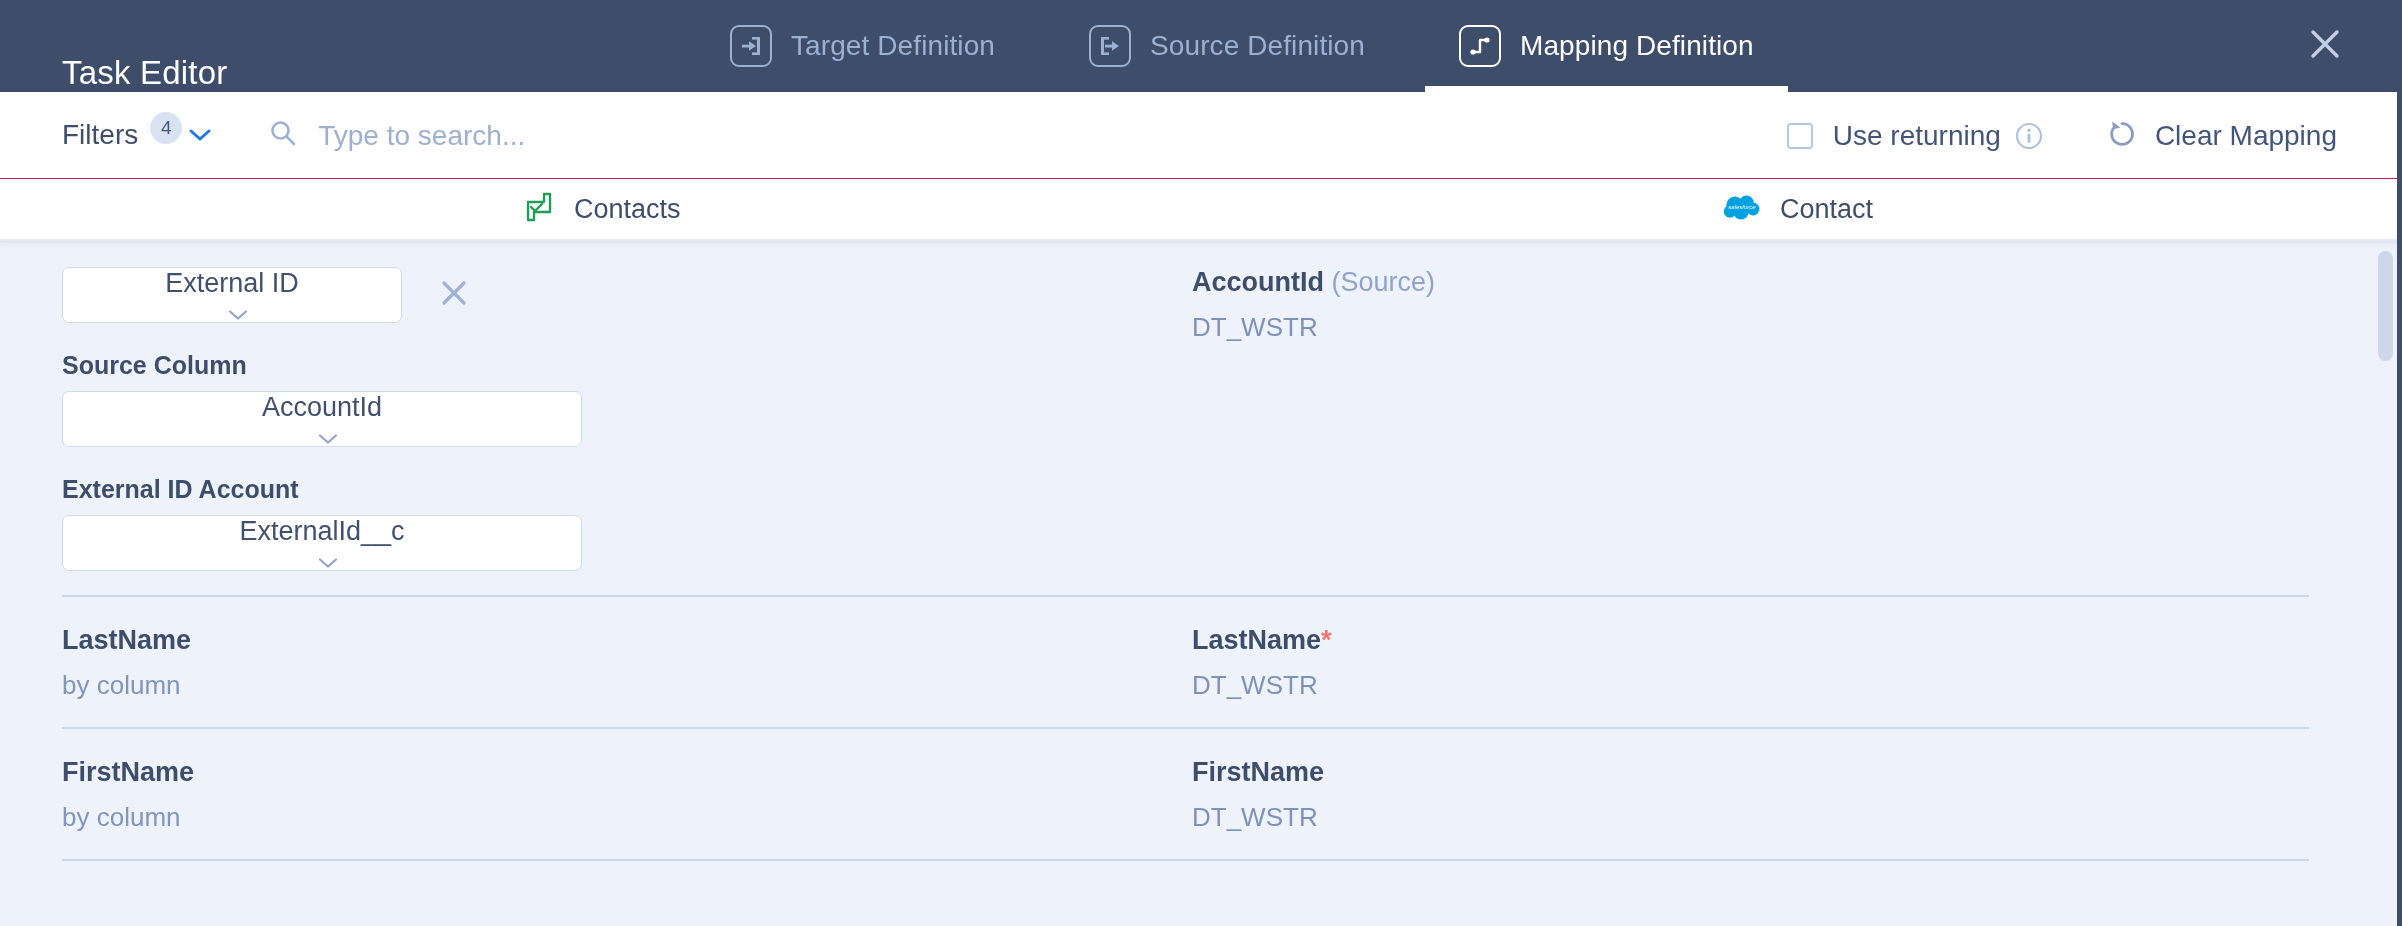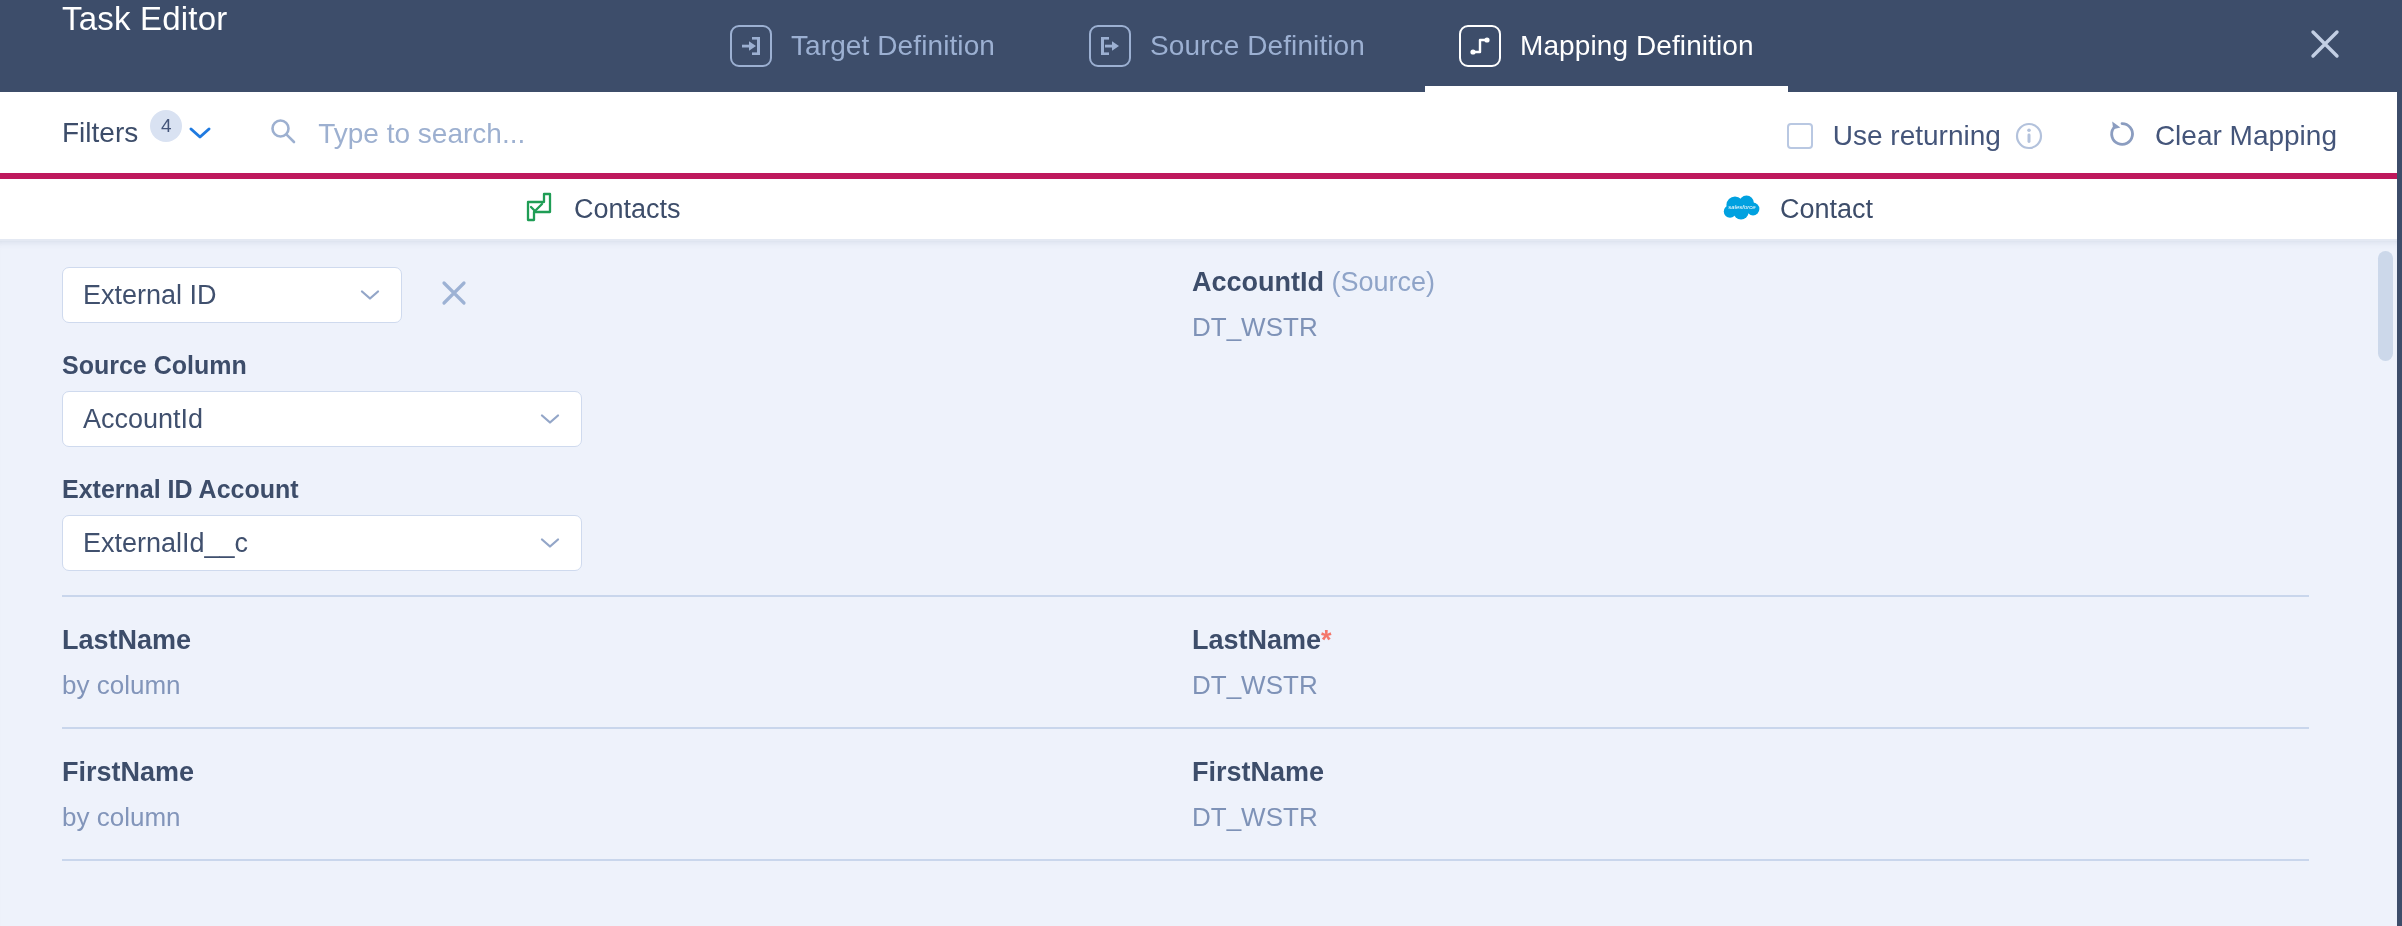--- a/index.html
+++ b/index.html
@@ -14,21 +14,21 @@
     position: relative;
     display: flex; flex-direction: column;
     border-right: 5px solid #3d4d6a;
     background: #eef2fb;
   }
 
   
   .topbar {
     height: 92px; flex: 0 0 92px;
     background: #3d4d6a;
-    display: flex; align-items: flex-start;
+    display: flex; align-items: flex-end;
     position: relative;
     color: #ffffff;
   }
   .topbar-title {
     font-size: 33px; font-weight: 400;
     color: #ffffff;
     margin-left: 62px;
     letter-spacing: .2px;
     white-space: nowrap;
   }
@@ -69,21 +69,21 @@
     display: flex; align-items: center; justify-content: center;
     cursor: pointer;
   }
 
   
   .filterbar {
     height: 87px; flex: 0 0 87px;
     background: #ffffff;
     display: flex; align-items: center;
     position: relative;
-    border-bottom: 6px solid #be185d;
+    border-bottom: 1px solid #be185d;
   }
   .filters-group {
     display: flex; align-items: center;
     margin-left: 62px; cursor: pointer;
   }
   .filters-label {
     font-size: 28px; color: #3d4d6a; font-weight: 400;
   }
   .filters-badge {
     margin-left: 12px;
@@ -184,20 +184,21 @@
   .select-row { display: flex; align-items: center; }
   .select {
     position: relative;
     height: 56px;
     background: #ffffff;
     border: 1.5px solid #cfdaee;
     border-radius: 7px;
     display: flex; align-items: center;
     padding: 0 20px;
     cursor: pointer;
+    flex-direction: column;
   }
   .select.w-narrow { width: 340px; }
   .select.w-wide   { width: 520px; }
   .select-value {
     font-size: 27px; color: #40506e;
     white-space: nowrap; overflow: hidden; text-overflow: ellipsis;
     flex: 1;
   }
   .select .chev { margin-left: 12px; display: flex; align-items: center; }
   .remove-x {

